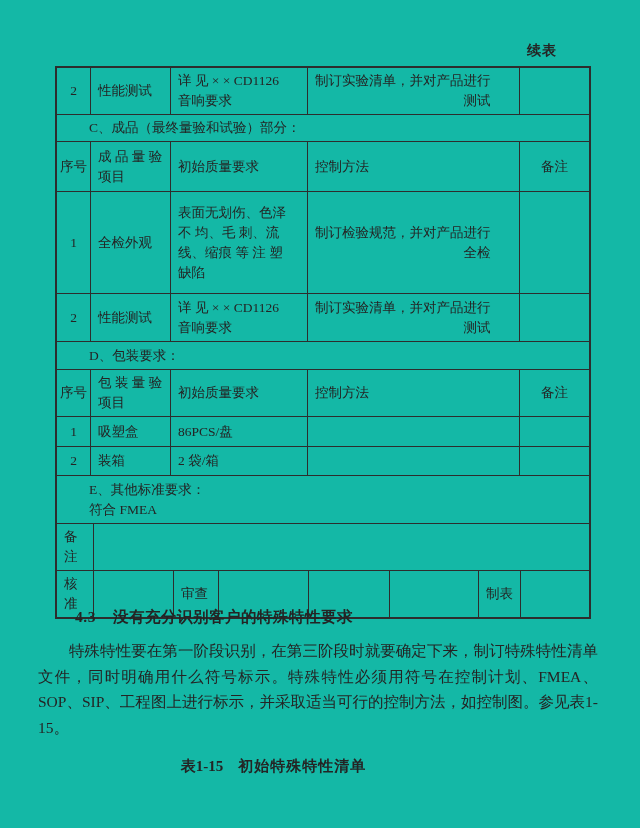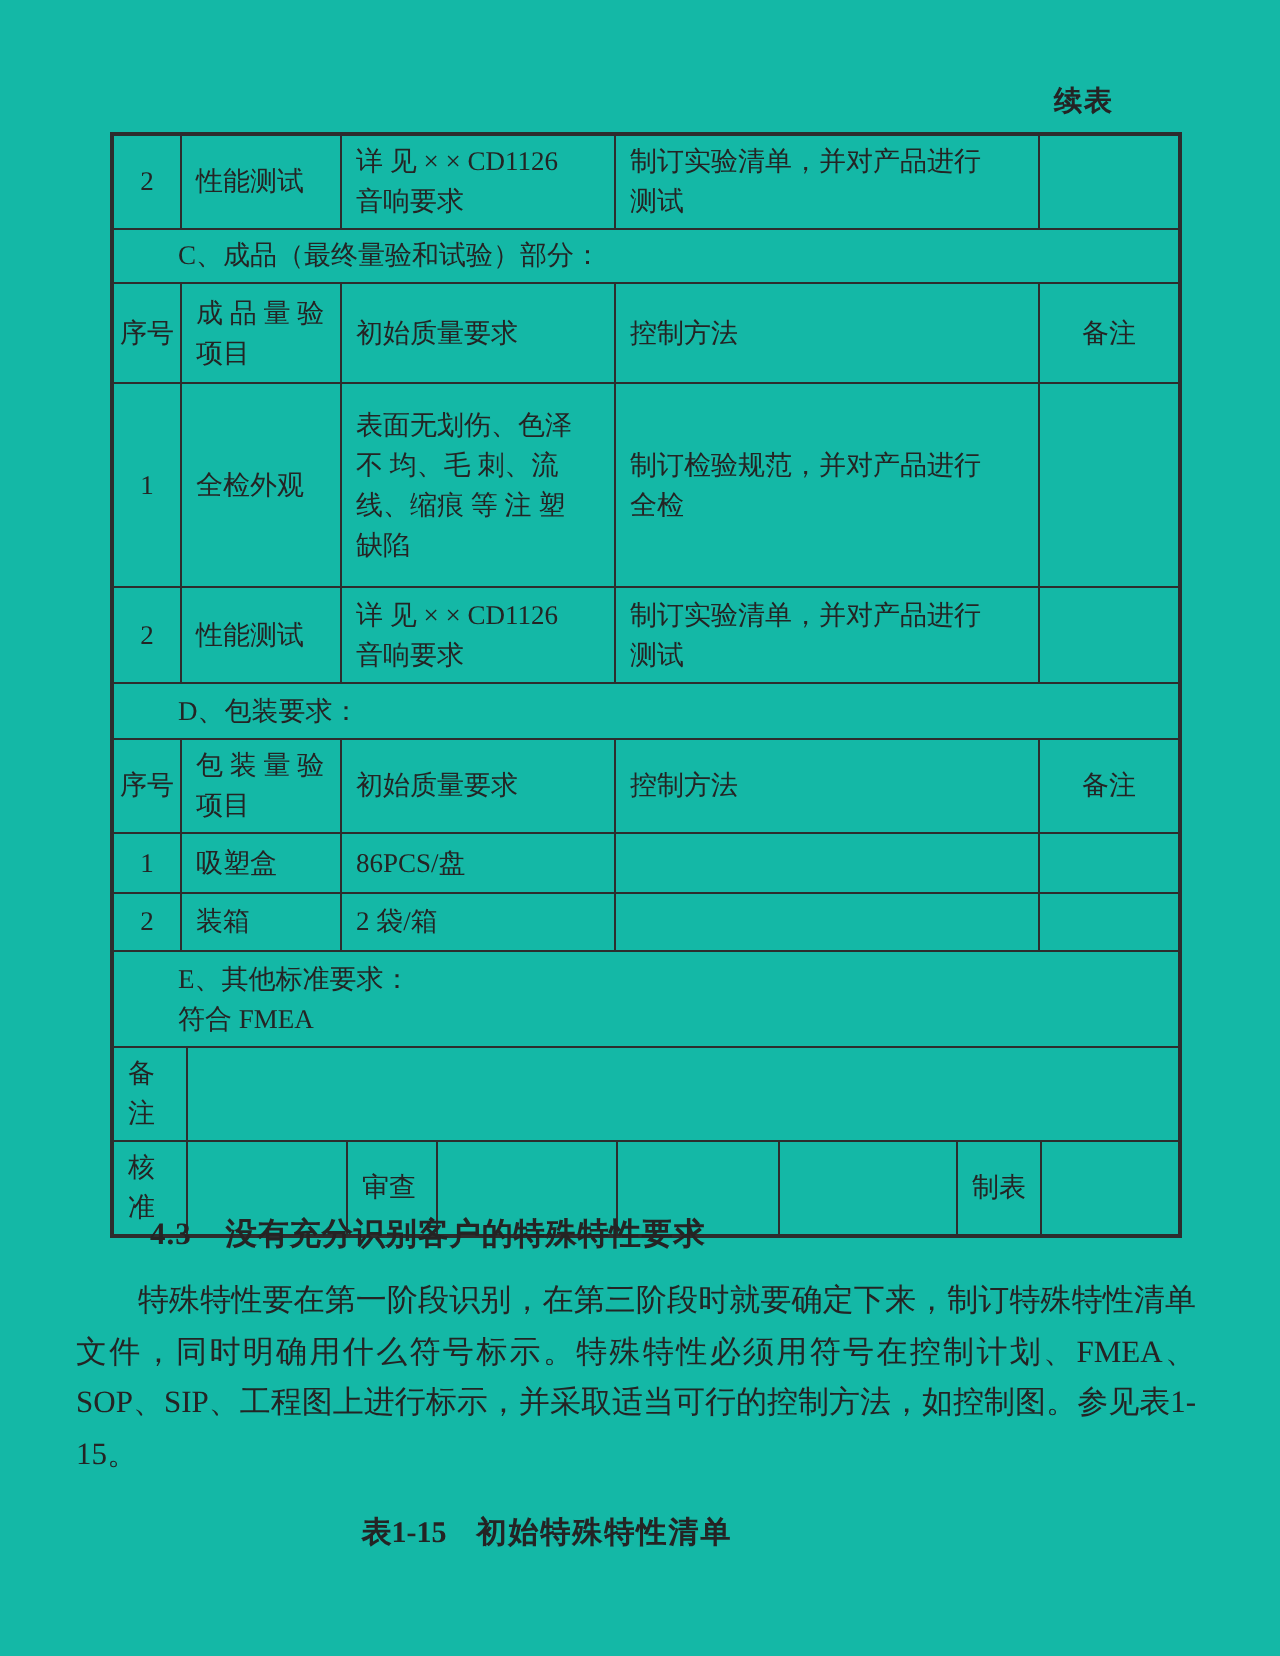--- a/index.html
+++ b/index.html
@@ -52,21 +52,21 @@
     padding: 3px 7px;
     color: #242424;
   }
   .cell:last-child { border-right: none; }
   .center { justify-content: center; text-align: center; padding: 3px 2px; }
 
   
   .w-seq  { flex: 0 0 34px; }
   .w-item { flex: 0 0 80px; }
   .w-req  { flex: 0 0 137px; }
-  .w-ctl  { flex: 0 0 212px; }
+  .w-ctl  { flex: 0 0 212px; text-align: right; }
   .w-rem  { flex: 1 1 auto; }
 
   
   .w-r1 { flex: 0 0 37px; }
   .w-r2 { flex: 1 1 auto; }
 
   
   .wa1 { flex: 0 0 37px; } .wa2 { flex: 0 0 80px; } .wa3 { flex: 0 0 45px; }
   .wa4 { flex: 0 0 90px; } .wa5 { flex: 0 0 81px; } .wa6 { flex: 0 0 89px; }
   .wa7 { flex: 0 0 42px; } .wa8 { flex: 1 1 auto; }

